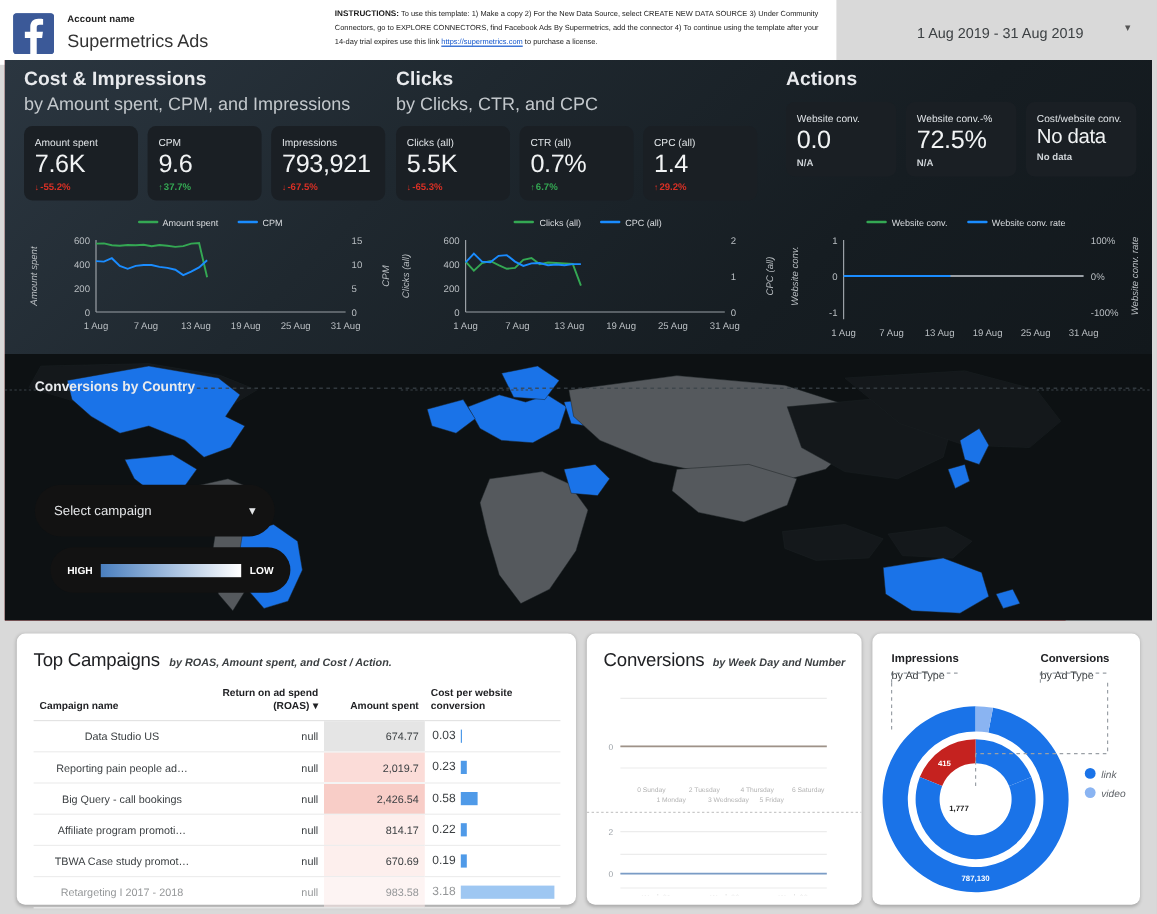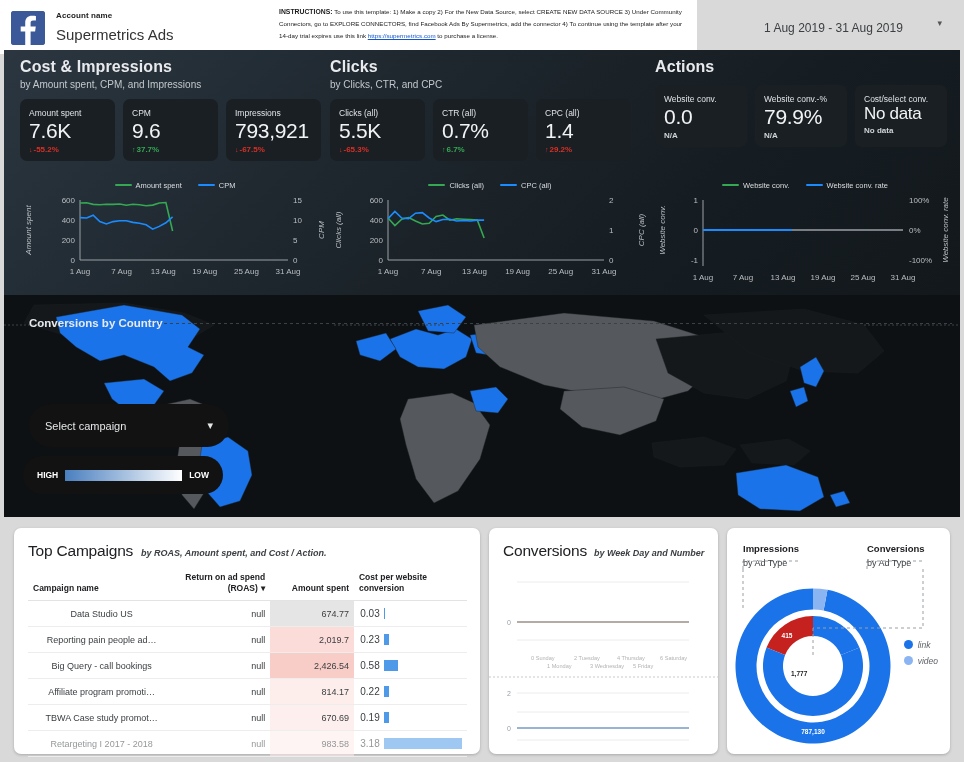--- a/index.html
+++ b/index.html
@@ -38,21 +38,21 @@
   .dark-body { position: absolute; left: 4px; top: 50px; width: 884px; height: 467px; background: #b91c1c; }
   .kpi-band {
     position: absolute; left: 0; top: 0; width: 956px; height: 245px;
     background: linear-gradient(135deg,#2b3640 0%,#1f282f 35%,#161d22 70%,#12181c 100%);
   }
   .section { position: absolute; top: 8px; }
   .sec1 { left: 16px; width: 310px; }
   .sec2 { left: 326px; width: 320px; }
   .sec3 { left: 651px; width: 300px; }
   .sec-title { font-size: 16px; font-weight: bold; color: #e8eaed; letter-spacing: .1px; }
-  .sec-sub { margin-top: 3px; font-size: 10px; color: #c3c8cc; font-weight: 400; }
+  .sec-sub { margin-top: 3px; font-size: 15px; color: #c3c8cc; font-weight: 400; }
 
   .cards { display: flex; gap: 8px; margin-top: 9px; }
   .card {
     background: #1a1f24; border-radius: 7px; padding: 9px 8px 8px 9px;
     width: 95px; height: 62px;
   }
   .sec3 .card { width: 92px; }
   .card-label { font-size: 8.5px; color: #dfe3e6; font-weight: 400; white-space: nowrap; }
   .card-value { font-size: 21px; color: #f1f3f4; font-weight: 400; line-height: 1.22; letter-spacing: -.3px; }
   .card-value.sm { font-size: 17px; }
@@ -77,21 +77,21 @@
   .map-dotline { position: absolute; left: 148px; top: 28px; width: 800px; height: 1px; z-index: 4;
     background-image: linear-gradient(to right,#3a4248 0 3px,transparent 3px 6px); background-size: 6px 1px; }
   .sel-campaign {
     position: absolute; left: 25px; top: 354px; width: 200px; height: 43px;
     background: #121212; border-radius: 22px; display: flex; align-items: center;
     padding: 0 16px; z-index: 6;
   }
   .sel-campaign span { font-size: 11px; color: #e4e6e8; }
   .sel-caret { margin-left: auto; font-size: 9px; color: #bdc1c6; }
   .legend-bar {
-    position: absolute; left: 19px; top: 406px; width: 200px; height: 38px;
+    position: absolute; left: 38px; top: 406px; width: 200px; height: 38px;
     background: #121212; border-radius: 19px; display: flex; align-items: center;
     padding: 0 14px; gap: 7px; z-index: 6;
   }
   .lb-txt { font-size: 8.5px; font-weight: bold; color: #ffffff; }
   .lb-grad { flex: 1; height: 11px; background: linear-gradient(to right,#4a7fbf,#ffffff); }
 
   
   .panel { position: absolute; background: #fff; border-radius: 7px; box-shadow: 0 1px 3px rgba(0,0,0,.22); }
   .p-table { left: 14px; top: 528px; width: 466px; height: 226px; }
   .p-conv  { left: 489px; top: 528px; width: 229px; height: 226px; }
@@ -203,25 +203,25 @@
       <div class="section sec3">
         <div class="sec-title">Actions</div>
         <div class="cards">
           <div class="card">
             <div class="card-label">Website conv.</div>
             <div class="card-value">0.0</div>
             <div class="card-delta na">N/A</div>
           </div>
           <div class="card">
             <div class="card-label">Website conv.-%</div>
-            <div class="card-value">79.9%</div>
+            <div class="card-value">72.5%</div>
             <div class="card-delta na">N/A</div>
           </div>
           <div class="card">
-            <div class="card-label">Cost/select conv.</div>
+            <div class="card-label">Cost/website conv.</div>
             <div class="card-value sm">No data</div>
             <div class="card-delta na">No data</div>
           </div>
         </div>
       </div>
 
       <div class="chartbox cb1">
         <div class="legend">
           <div class="lg-item">
               <span class="lg-line" style="background:#34a853"></span>

